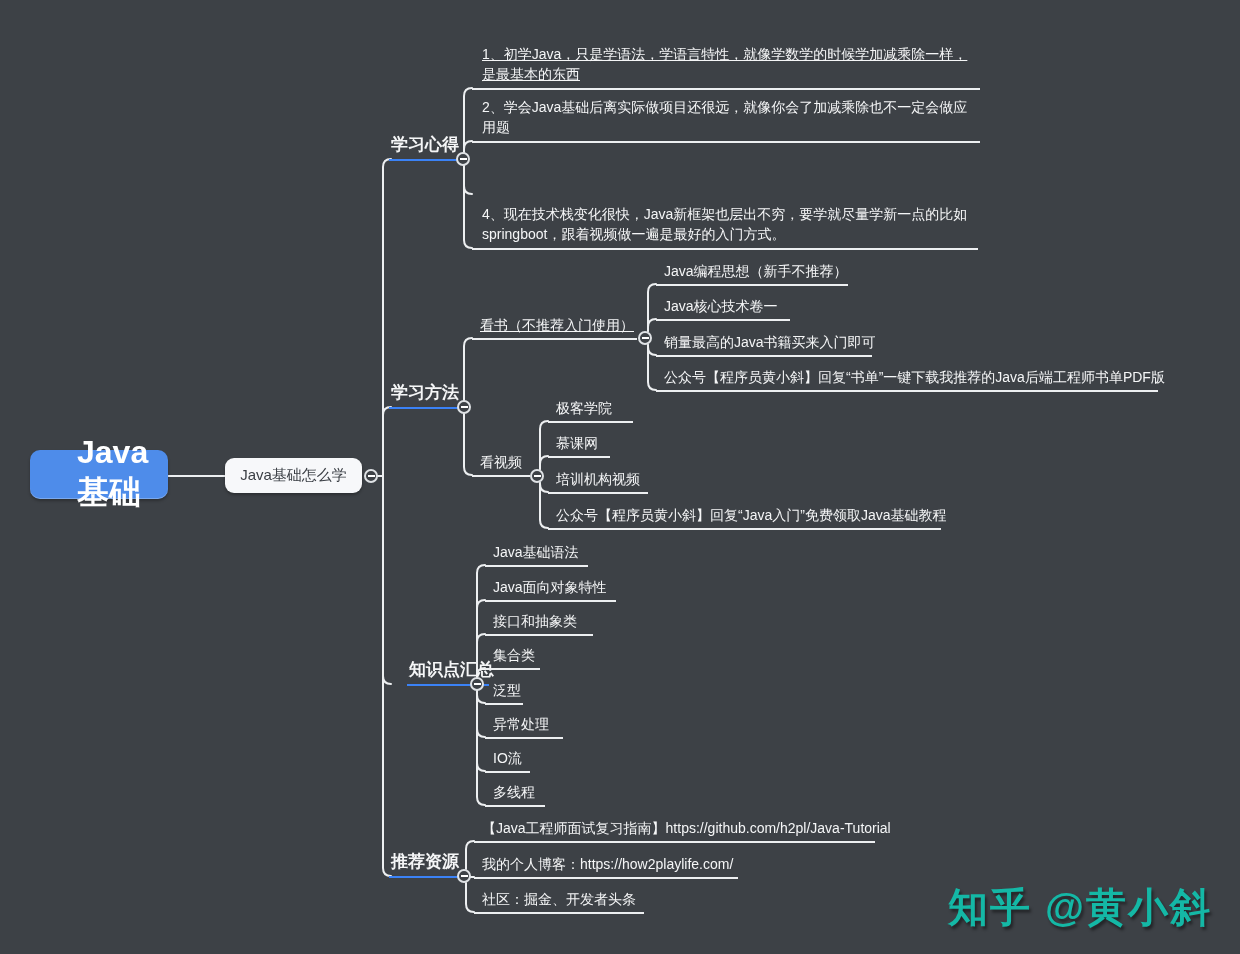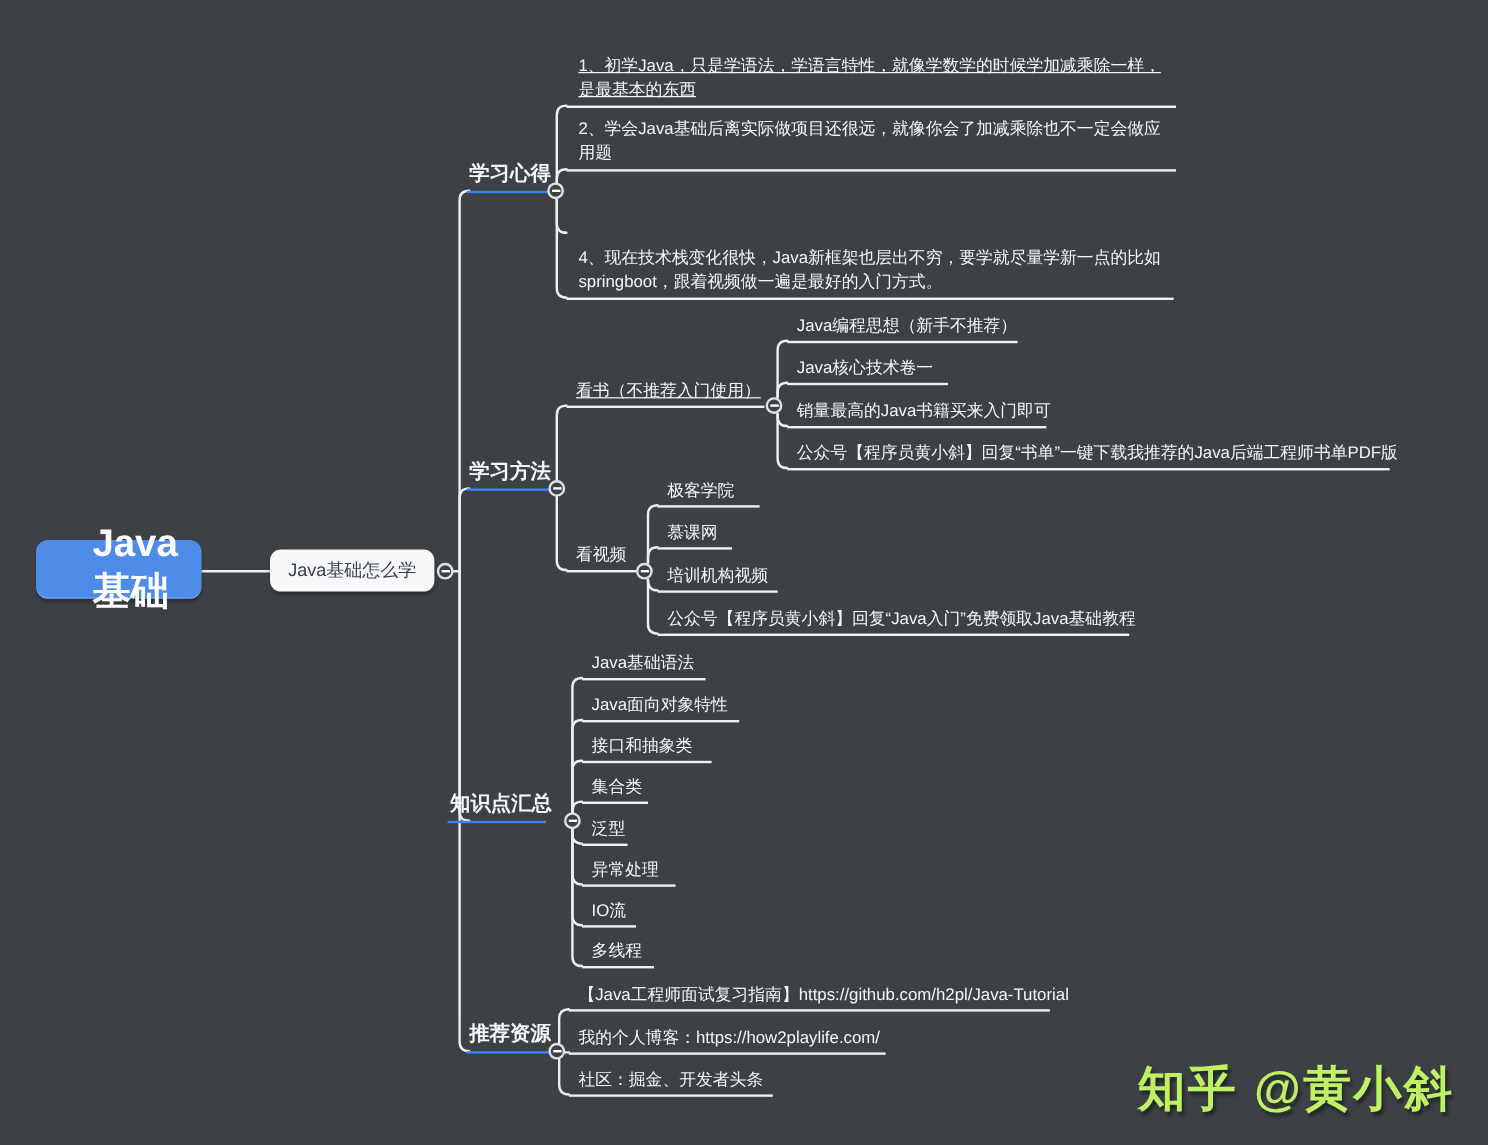--- a/index.html
+++ b/index.html
@@ -39,21 +39,21 @@
   }
   .topic.multi{line-height:20px;padding:0 4px 4px 10px;white-space:normal;}
   .toggle{
     position:absolute;z-index:3;width:14px;height:14px;border-radius:50%;
     background:#3d4146;border:2px solid #dfe2e5;box-sizing:border-box;
     display:flex;align-items:center;justify-content:center;
   }
   .toggle::before{content:"";display:block;width:7px;height:2px;background:#ffffff;}
   .watermark{
     position:absolute;right:28px;top:880px;z-index:4;
-    font-size:40px;font-weight:700;color:#bef264;letter-spacing:2px;
+    font-size:40px;font-weight:700;color:#14b8a6;letter-spacing:2px;
     text-shadow:2px 3px 3px rgba(0,0,0,.45);
   }
 </style>
 </head>
 <body>
 
 <div id="canvas">
 
   <svg class="connectors" width="1240" height="954" viewBox="0 0 1240 954" fill="none" stroke="#edeff1" stroke-width="2" stroke-linecap="round">
 
@@ -100,21 +100,21 @@
   <div class="node root-node">Java基础</div>
   <div class="node main-node">Java基础怎么学</div>
   <div class="toggle" style="left:364px;top:469px;"></div>
 
   <div class="branch-label" style="left:389px;top:133px;width:68px;height:28px;">学习心得</div>
   <div class="toggle" style="left:456px;top:152px;"></div>
 
   <div class="branch-label" style="left:389px;top:381px;width:69px;height:28px;">学习方法</div>
   <div class="toggle" style="left:457px;top:400px;"></div>
 
-  <div class="branch-label" style="left:373px;top:658px;width:82px;height:28px;">知识点汇总</div>
+  <div class="branch-label" style="left:407px;top:658px;width:82px;height:28px;">知识点汇总</div>
   <div class="toggle" style="left:470px;top:677px;"></div>
 
   <div class="branch-label" style="left:389px;top:850px;width:69px;height:28px;">推荐资源</div>
   <div class="toggle" style="left:457px;top:869px;"></div>
 
   <div class="topic multi" style="left:472px;top:42px;width:508px;height:48px;text-decoration:underline;">1、初学Java，只是学语法，学语言特性，就像学数学的时候学加减乘除一样，是最基本的东西</div>
   <div class="topic multi" style="left:472px;top:95px;width:508px;height:48px;">2、学会Java基础后离实际做项目还很远，就像你会了加减乘除也不一定会做应用题</div>
   <div class="topic multi" style="left:472px;top:202px;width:506px;height:48px;">4、现在技术栈变化很快，Java新框架也层出不穷，要学就尽量学新一点的比如springboot，跟着视频做一遍是最好的入门方式。</div>
 
   <div class="topic" style="left:472px;top:314px;width:165px;height:26px;text-decoration:underline;">看书（不推荐入门使用）</div>

